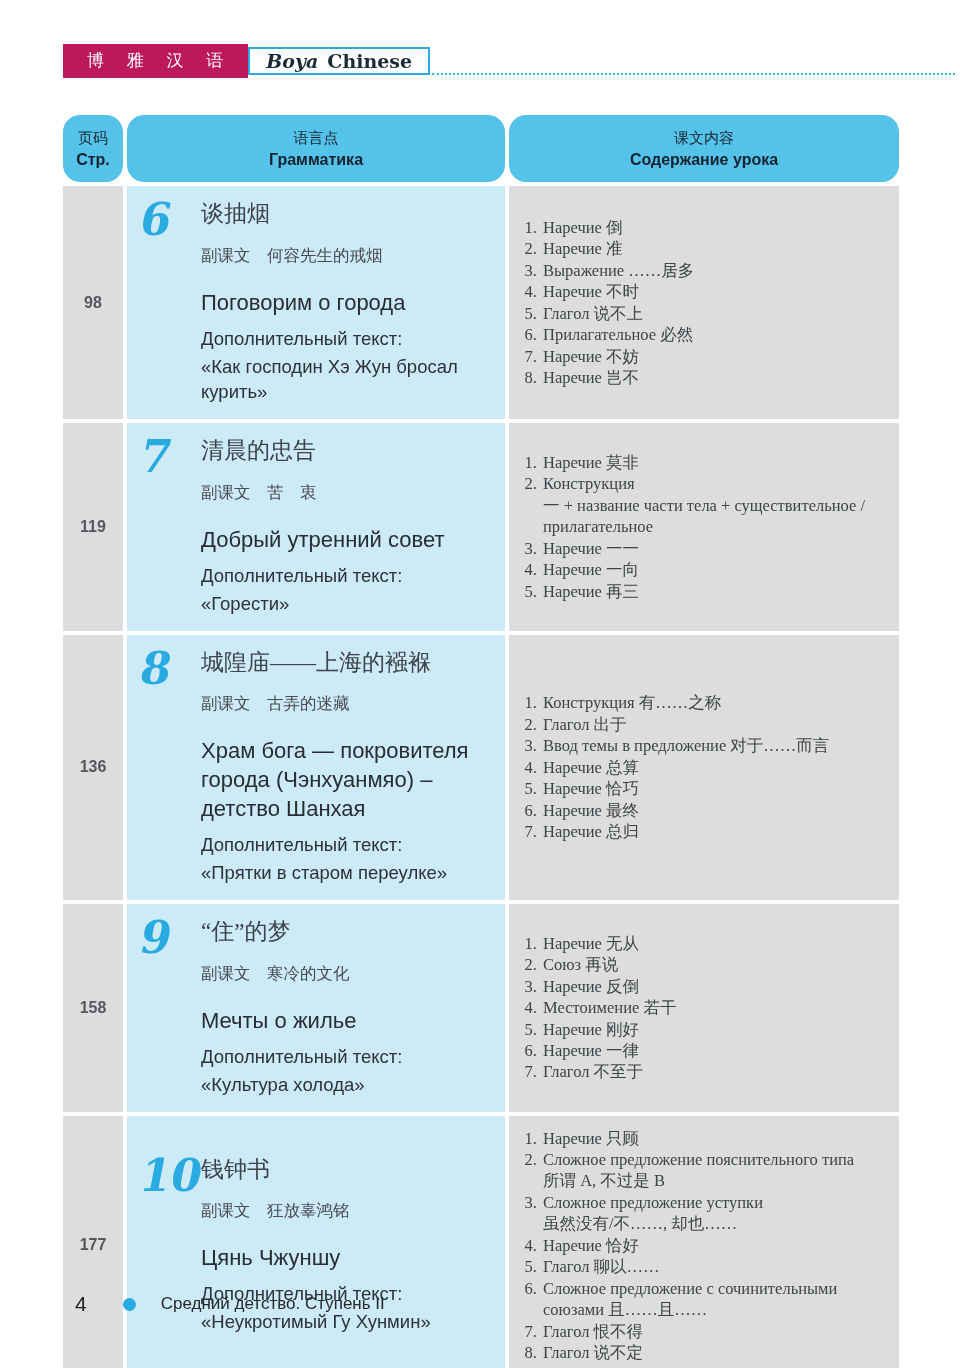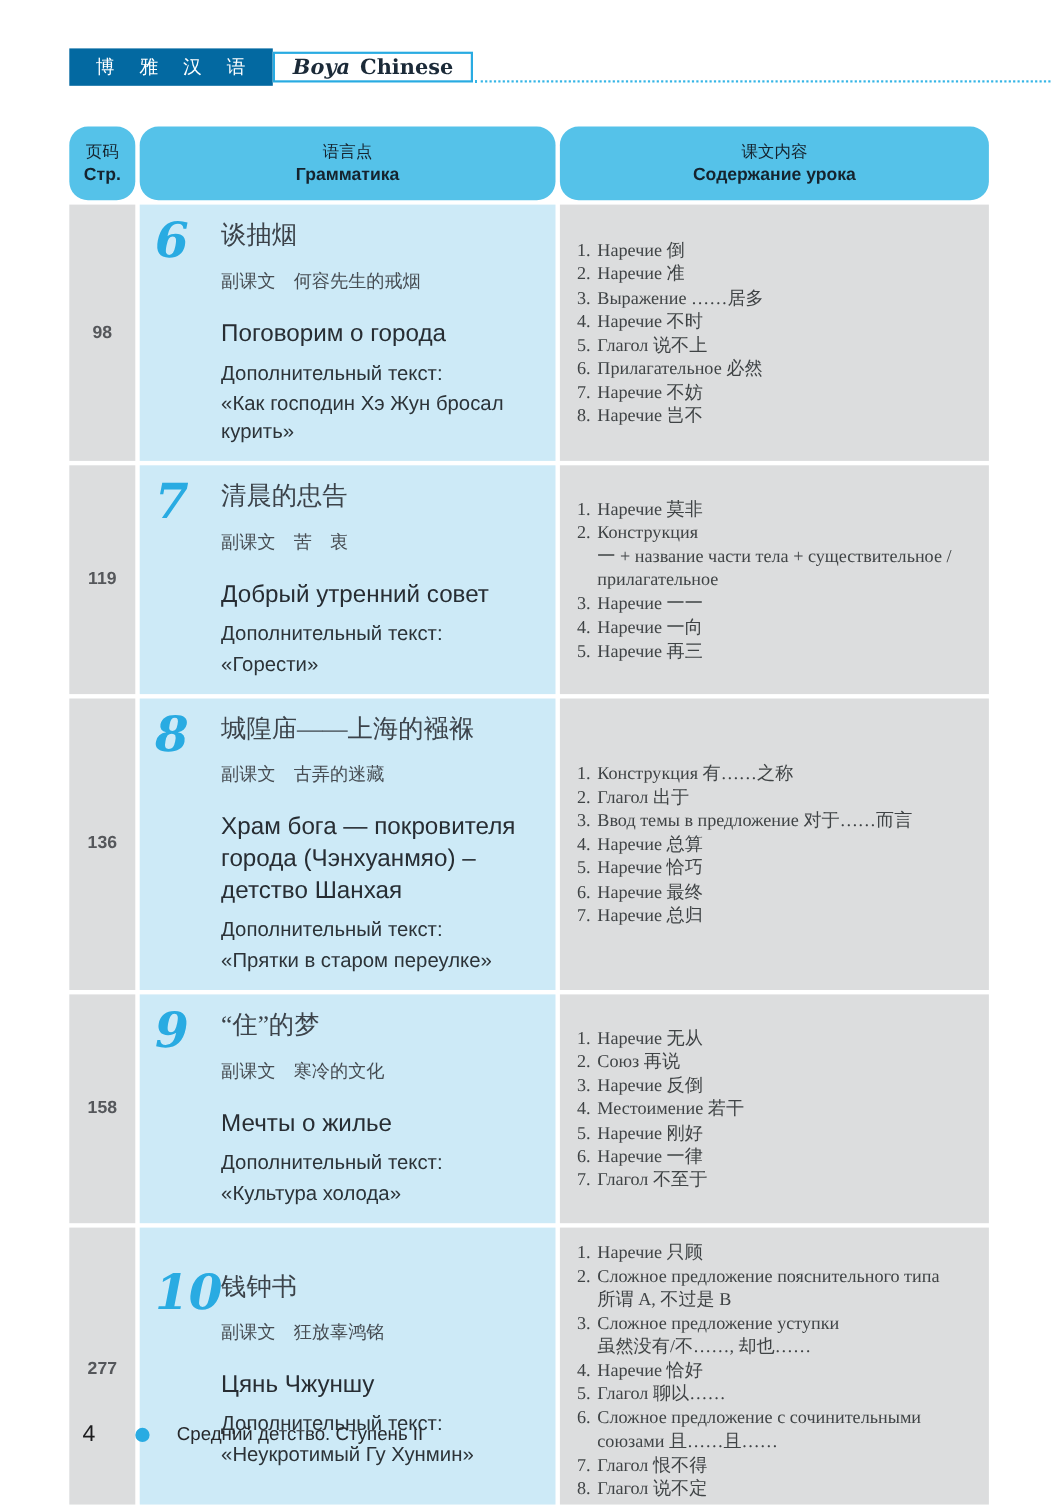--- a/index.html
+++ b/index.html
@@ -10,21 +10,21 @@
     font-family:"Liberation Sans",sans-serif;
     overflow:hidden;
   }
 
   
   .brand{
     position:absolute;left:63px;top:44px;right:5px;
     display:flex;align-items:center;height:34px;
   }
   .brand-cn{
-    background:#0369a1;color:#ffffff;
+    background:#be185d;color:#ffffff;
     height:34px;line-height:34px;
     padding:0 16px 0 24px;
     font-size:17px;letter-spacing:9px;
     font-family:"Liberation Sans",sans-serif;
   }
   .brand-en{
     background:#ffffff;border:2px solid #29abe2;
     height:24px;display:flex;align-items:center;
     padding:0 16px;margin-left:0;
     font-family:"DejaVu Serif","Liberation Serif",serif;
@@ -264,21 +264,21 @@
             <li>Местоимение 若干</li>
             <li>Наречие 刚好</li>
             <li>Наречие 一律</li>
             <li>Глагол 不至于</li>
           </ol>
     </div>
   </div>
 
   <div class="trow" data-row="4">
     <div class="cell page-cell">
-      <span>277</span>
+      <span>177</span>
     </div>
     <div class="cell content-cell">
       <div class="lesson-head">
         <span class="lesson-num">10</span>
         <div class="lesson-text">
           <div class="title-cn">钱钟书</div>
           <div class="subtitle-cn">副课文　狂放辜鸿铭</div>
           <div class="title-ru">Цянь Чжуншу</div>
           <div class="extra-label">Дополнительный текст:</div>
           <div class="extra-title">«Неукротимый Гу Хунмин»</div>

